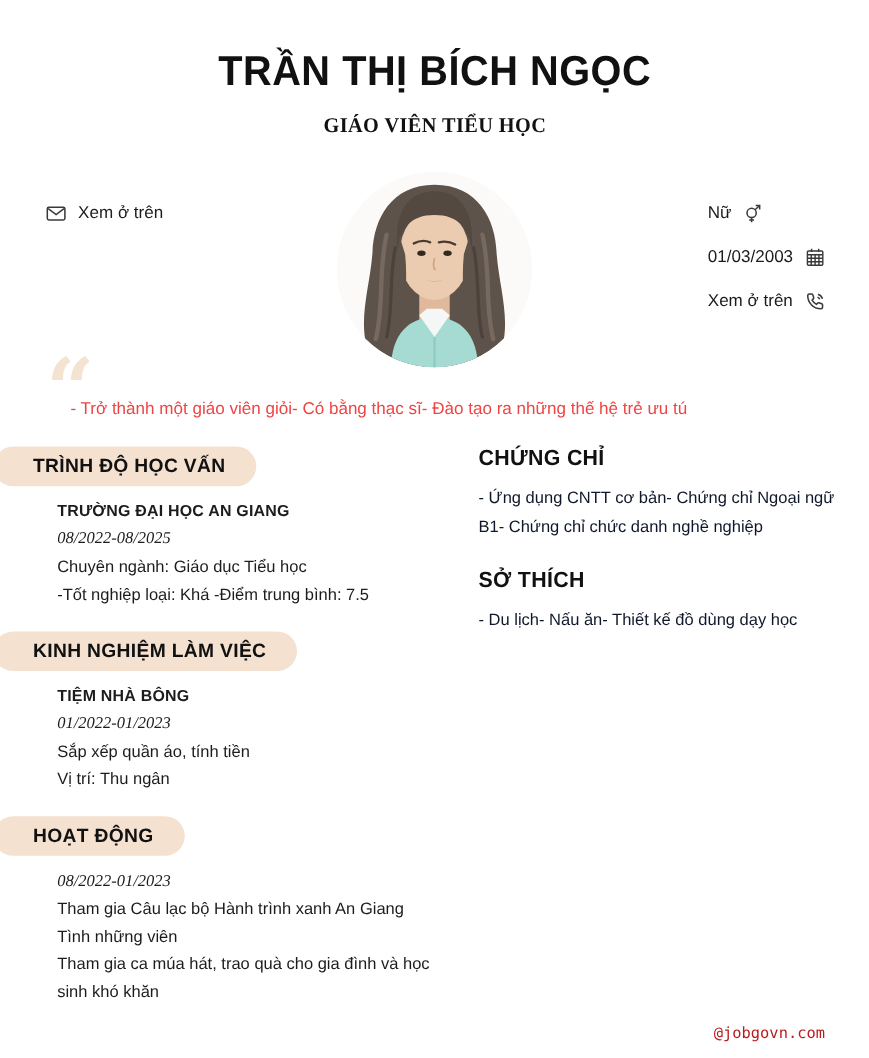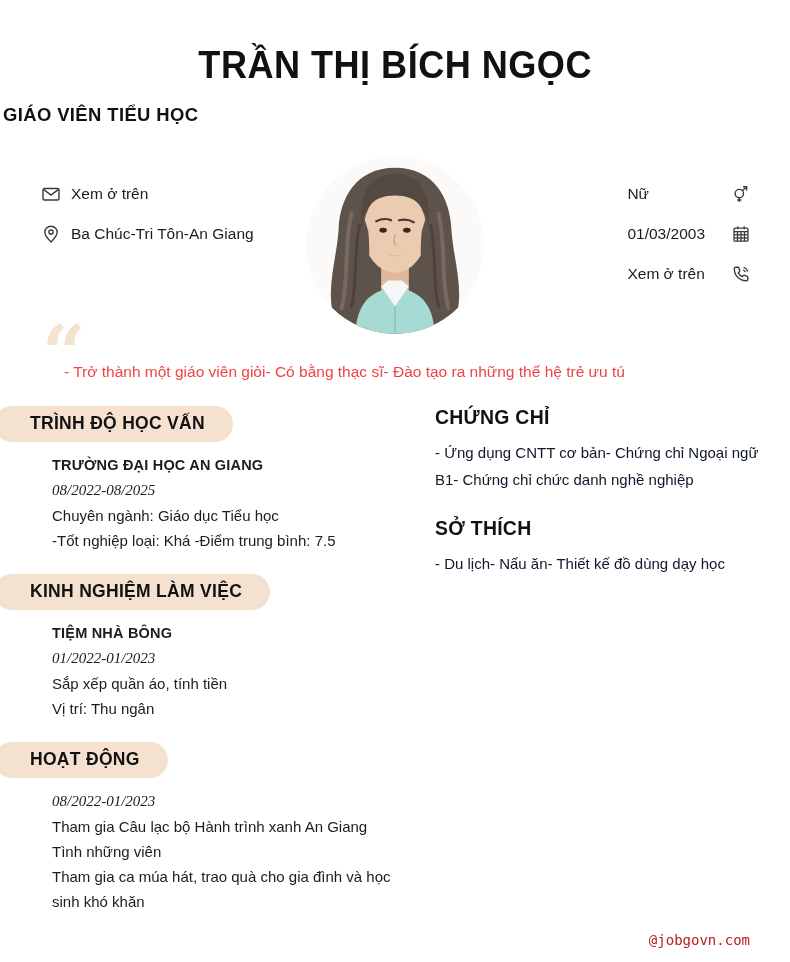--- a/index.html
+++ b/index.html
@@ -18,37 +18,37 @@
   .name-wrap { position: absolute; top: 44px; left: 0; width: 100%; text-align: center; }
   .name {
     display: inline-block;
     font-size: 38px;
     font-weight: 800;
     letter-spacing: 0.5px;
     transform: scaleX(0.95);
     transform-origin: center;
     color: #111;
   }
-  .job-wrap { position: absolute; top: 104px; left: 0; width: 100%; text-align: left; }
+  .job-wrap { position: absolute; top: 104px; left: 0; width: 100%; text-align: center; font-family: Liberation Serif, serif; }
   .job-title {
     display: inline-block;
     font-size: 19px;
     font-weight: 800;
     letter-spacing: 0.4px;
     transform: scaleX(0.97);
     transform-origin: center;
     color: #111;
   }
   
   .contact-left { position: absolute; left: 40px; top: 182px; }
   .contact-right { position: absolute; right: 38px; top: 182px; text-align: right; }
   .c-row { display: flex; align-items: center; height: 24px; margin-bottom: 16px; font-size: 15.5px; }
   .c-row .icon { width: 22px; height: 22px; flex: 0 0 22px; display: inline-flex; align-items: center; justify-content: center; }
   .contact-left .c-row .icon { margin-right: 9px; }
-  .contact-right .c-row { justify-content: space-between; gap: 16px; }
+  .contact-right .c-row { justify-content: flex-start; }
   .contact-right .c-row .icon { margin-left: 9px; }
   .icon svg { width: 20px; height: 20px; display: block; }
   
   .photo {
     position: absolute;
     left: 306px; top: 156px;
     width: 178px; height: 178px;
     border-radius: 50%;
     overflow: hidden;
   }
@@ -125,29 +125,20 @@
 
   <div class="contact-left">
     <div class="c-row">
       <span class="icon">
         <svg viewBox="0 0 20 20" fill="none" stroke="#3a3a3a" stroke-width="1.4">
           <rect x="2" y="4.5" width="16" height="11.5" rx="1.5"></rect>
           <polyline points="2.8,5.6 10,11 17.2,5.6"></polyline>
         </svg>
       </span>
       <span>Xem ở trên</span>
-    </div>
-    <div class="c-row">
-      <span class="icon">
-        <svg viewBox="0 0 20 20" fill="none" stroke="#3a3a3a" stroke-width="1.4">
-          <path d="M10 2.2 C6.4 2.2 3.8 5 3.8 8.1 C3.8 12 10 18 10 18 C10 18 16.2 12 16.2 8.1 C16.2 5 13.6 2.2 10 2.2 Z"></path>
-          <circle cx="10" cy="8.1" r="2.1"></circle>
-        </svg>
-      </span>
-      <span>Ba Chúc-Tri Tôn-An Giang</span>
     </div>
   </div>
 
   <div class="contact-right">
     <div class="c-row">
       <span>Nữ</span>
       <span class="icon">
         <svg viewBox="0 0 20 20" fill="none" stroke="#3a3a3a" stroke-width="1.4">
           <circle cx="8.3" cy="9.6" r="4.2"></circle>
           <line x1="11.4" y1="6.7" x2="15.6" y2="2.8"></line>

